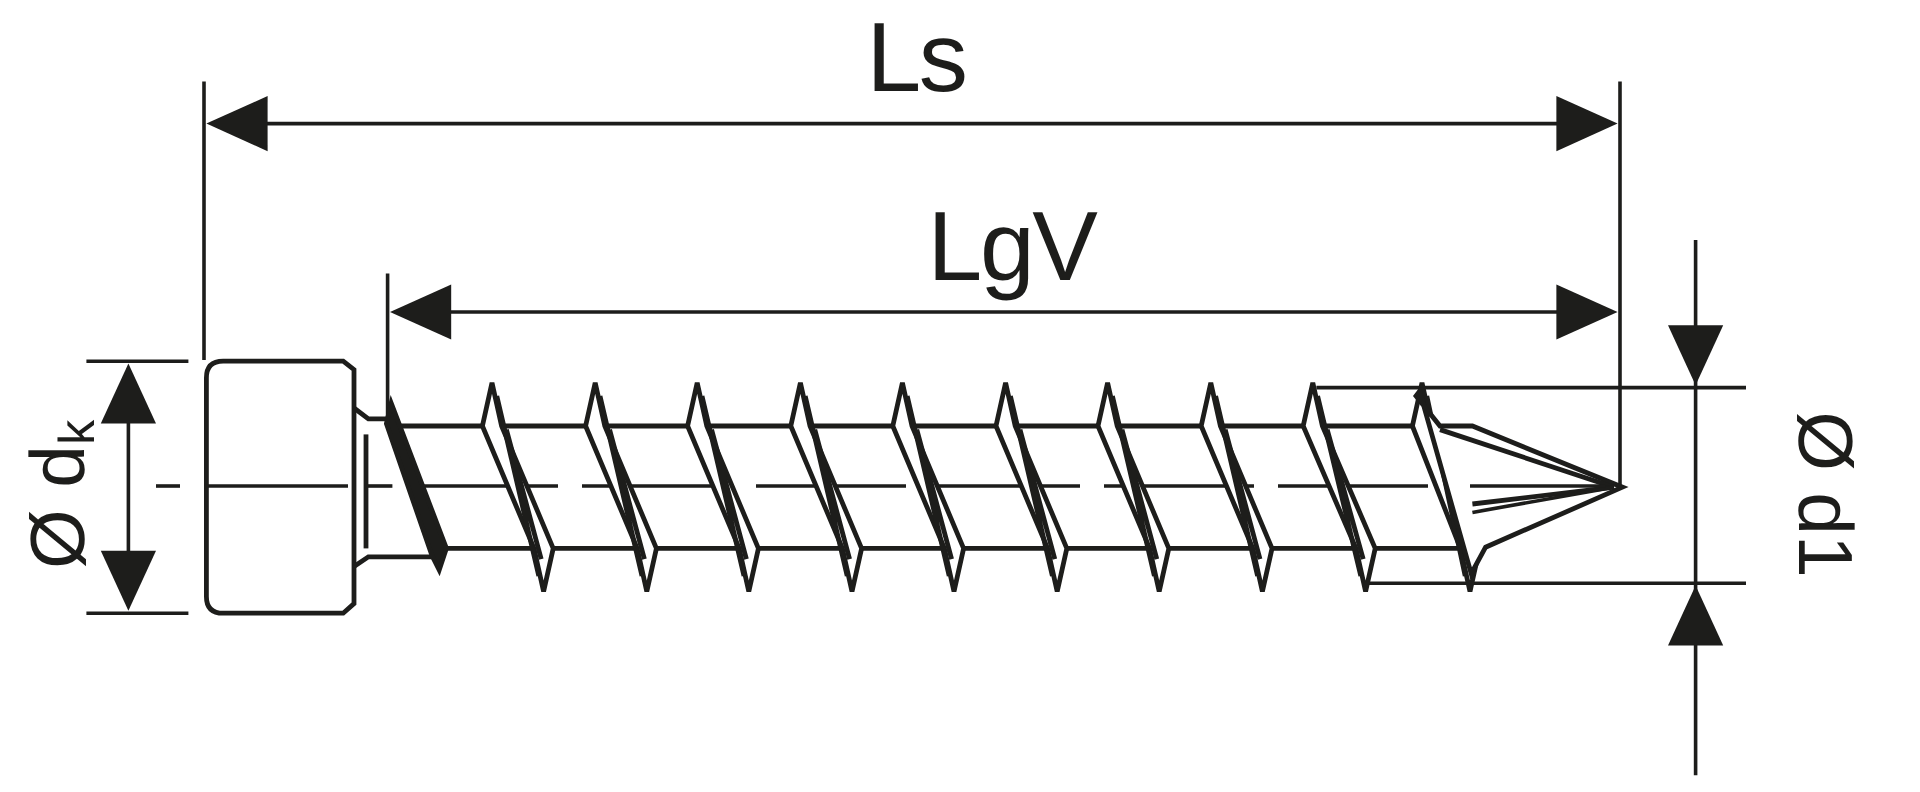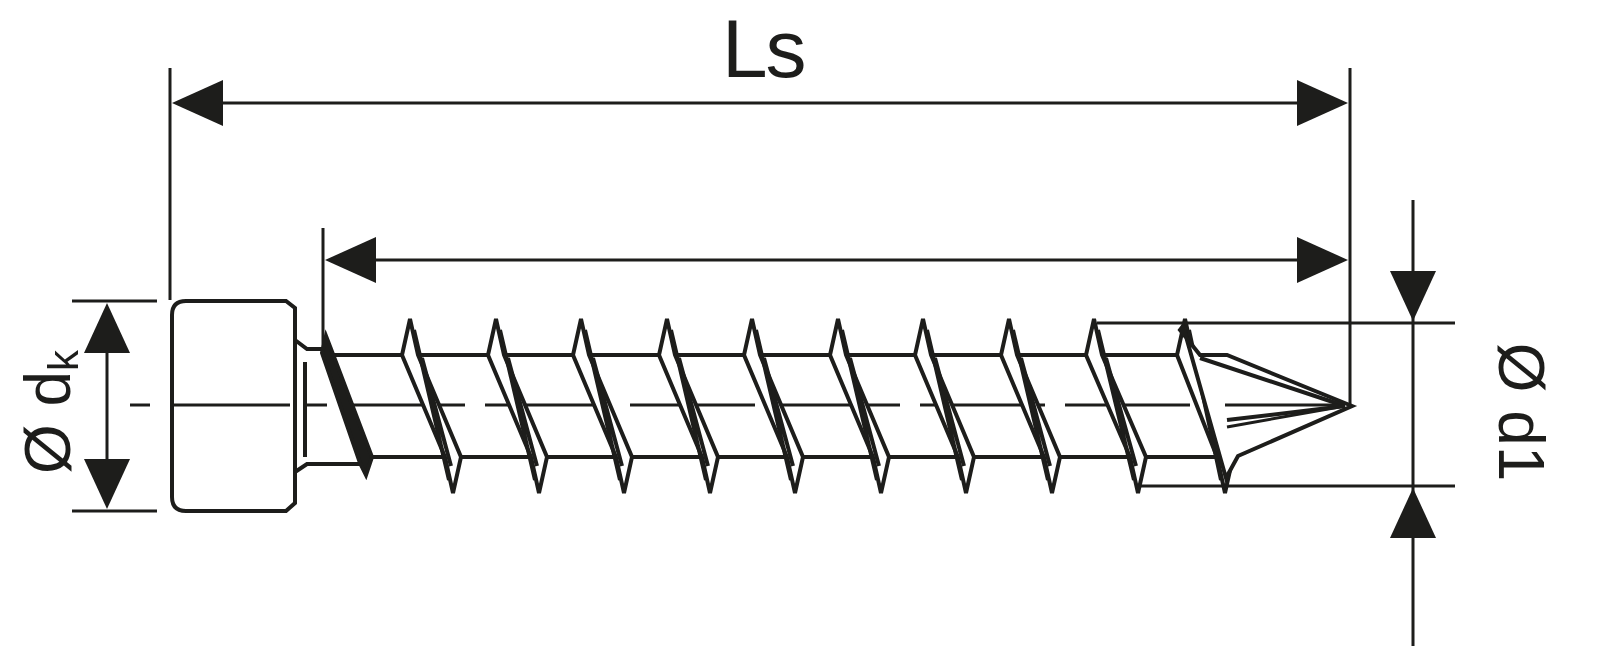--- a/index.html
+++ b/index.html
@@ -100,20 +100,21 @@
   </g>
 
   <g>
     <path class="thick" d="M326,336 L331,349 L372,457 L366,475 L360,463 L322,353 Z" style="fill:#1d1d1b"></path>
   </g>
 </svg>
 
 
 <div class="label" style="left:722px; top:8px; font-size:82px; letter-spacing:-2px;">Ls</div>
 
+<div class="label" style="left:773px; top:165px; font-size:82px; letter-spacing:-2px;">LgV</div>
 
 
 <div class="label" style="left:-22px; top:380px; font-size:64px; transform: rotate(-90deg); transform-origin: center; width:140px; height:64px; text-align:center;">
   <span>Ø</span>
   <span>d</span><span style="font-size:42px; vertical-align:-8px;">k</span>
 </div>
 
 
 <div class="label" style="left:1446px; top:380px; font-size:64px; transform: rotate(90deg); transform-origin: center; width:150px; height:64px; text-align:center;">
   <span>Ø</span>

